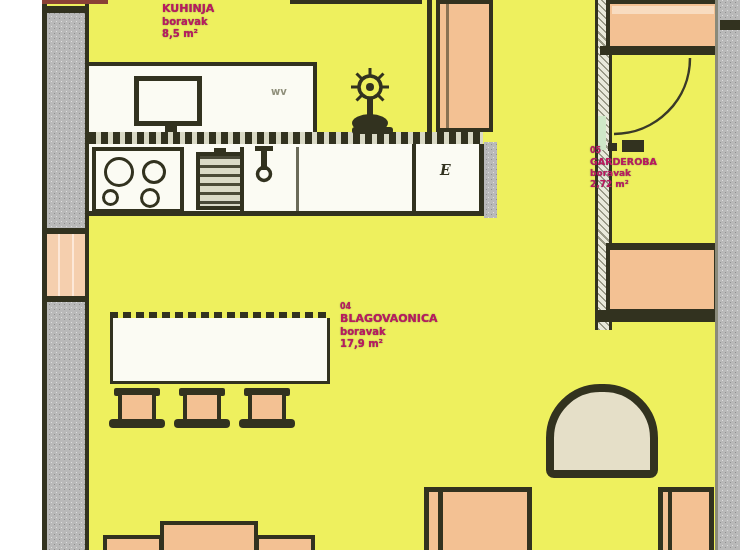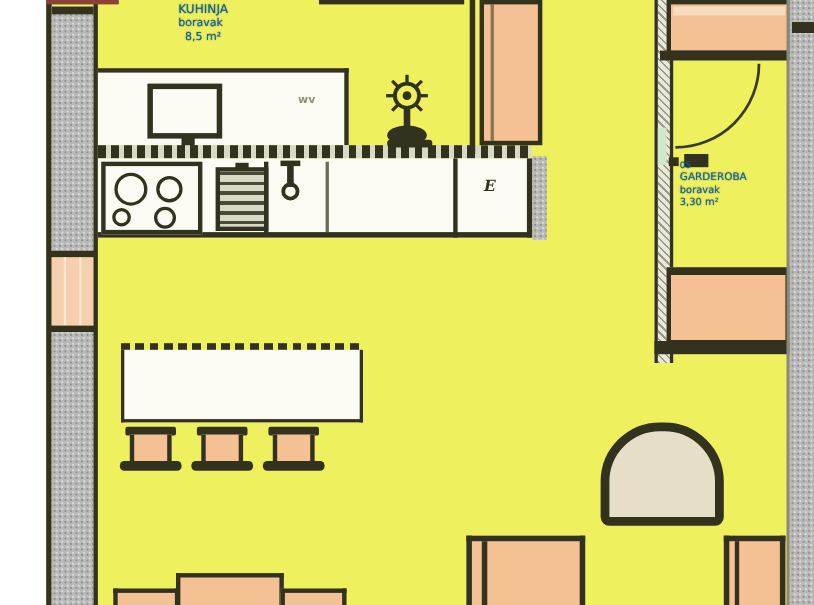--- a/index.html
+++ b/index.html
@@ -22,21 +22,21 @@
   }
   .hatch-diag{
     background-color:#e9e9db;
     background-image:repeating-linear-gradient(45deg,#9a9a88 0 1.5px,transparent 1.5px 5px);
   }
   .dashes-h{background:repeating-linear-gradient(90deg,#32321f 0 7px,#d9d9c5 7px 12px);}
   .dashes-table{background:repeating-linear-gradient(90deg,#32321f 0 8px,rgba(0,0,0,0) 8px 13px);}
   .stripes{background:repeating-linear-gradient(180deg,#4a4a38 0 3px,#d9d9c7 3px 9px);}
   .burner{position:absolute;border:3px solid #32321f;border-radius:50%;background:#fbfbf3;box-sizing:border-box;}
   .label{
-    color:#0369a1;font-weight:normal;line-height:1.25;
+    color:#be185d;font-weight:bold;line-height:1.25;
     text-shadow:0 0 1.2px rgba(59,59,85,.85);
     letter-spacing:0px;white-space:nowrap;
   }
   .label span{display:block;}
   .chair{position:absolute;width:50px;height:44px;}
   .chair .back{position:absolute;left:2px;right:2px;top:0;height:8px;background:#32321f;border-radius:2px;}
   .chair .seat{position:absolute;left:6px;right:6px;top:7px;height:25px;background:#f3c193;border-left:4px solid #32321f;border-right:4px solid #32321f;box-sizing:border-box;}
   .chair .legs{position:absolute;left:-3px;right:-3px;top:31px;height:9px;background:#32321f;border-radius:4px;}
   svg{position:absolute;left:0;top:0;}
 </style>
@@ -57,21 +57,21 @@
   <div class="abs" style="left:72px;top:234px;width:2px;height:62px;background:#fde8d8;"></div>
   <div class="abs ink" style="left:44px;top:296px;width:44px;height:6px;"></div>
   <div class="abs stipple" style="left:47px;top:302px;width:38px;height:248px;"></div>
   <div class="abs ink" style="left:85px;top:0;width:4px;height:550px;"></div>
   <div class="abs" style="left:42px;top:0;width:66px;height:4px;background:#8a4136;"></div>
   <div class="abs ink" style="left:290px;top:0;width:132px;height:4px;"></div>
 
   <div class="abs label" style="left:162px;top:2px;">
     <span style="font-size:11px;">KUHINJA</span>
     <span style="font-size:10px;">boravak</span>
-    <span style="font-size:10px;text-align:center;">8,5 m²</span>
+    <span style="font-size:10px;">8,5 m²</span>
   </div>
 
   <div class="abs white-fix" style="left:89px;top:62px;width:228px;height:70px;border-top:4px solid #32321f;border-right:4px solid #32321f;box-sizing:border-box;"></div>
   <div class="abs white-fix" style="left:134px;top:76px;width:68px;height:50px;border:5px solid #32321f;box-sizing:border-box;"></div>
   <div class="abs ink" style="left:165px;top:124px;width:12px;height:11px;"></div>
   <div class="abs" style="left:271px;top:86px;font-size:10px;color:#8f8f7a;font-weight:bold;">wv</div>
 
   <div class="abs dashes-h" style="left:89px;top:132px;width:394px;height:12px;"></div>
   <div class="abs white-fix" style="left:89px;top:144px;width:394px;height:72px;border-bottom:5px solid #32321f;box-sizing:border-box;"></div>
 
@@ -100,34 +100,40 @@
   <div class="abs hatch-diag" style="left:595px;top:0;width:17px;height:330px;border-left:3px solid #32321f;border-right:3px solid #32321f;box-sizing:border-box;"></div>
   <div class="abs" style="left:598px;top:116px;width:8px;height:34px;background:#cfe8c8;"></div>
 
   <div class="abs furn" style="left:606px;top:0;width:114px;height:50px;"></div>
   <div class="abs" style="left:612px;top:6px;width:102px;height:8px;background:#f8dcc0;"></div>
   <div class="abs ink" style="left:600px;top:46px;width:120px;height:9px;"></div>
 
   <div class="abs ink" style="left:622px;top:140px;width:22px;height:12px;"></div>
   <div class="abs ink" style="left:608px;top:143px;width:9px;height:8px;"></div>
 
-  <div class="abs label" style="left:618px;top:146px;">
+  <div class="abs label" style="left:590px;top:146px;">
     <span style="font-size:8px;">05</span>
     <span style="font-size:9.5px;text-align:right;">GARDEROBA</span>
     <span style="font-size:9px;">boravak</span>
-    <span style="font-size:9px;">3,30 m²</span>
+    <span style="font-size:9px;">2,72 m²</span>
   </div>
 
   <div class="abs furn" style="left:606px;top:243px;width:112px;height:70px;border-top-width:7px;"></div>
   <div class="abs ink" style="left:595px;top:310px;width:145px;height:12px;"></div>
 
   <div class="abs" style="left:715px;top:0;width:3px;height:550px;background:#8a8a7a;"></div>
   <div class="abs stipple" style="left:718px;top:0;width:22px;height:550px;"></div>
   <div class="abs ink" style="left:720px;top:20px;width:20px;height:10px;"></div>
 
+  <div class="abs label" style="left:340px;top:302px;">
+    <span style="font-size:8px;">04</span>
+    <span style="font-size:11px;">BLAGOVAONICA</span>
+    <span style="font-size:10px;">boravak</span>
+    <span style="font-size:10px;">17,9 m²</span>
+  </div>
 
   <div class="abs dashes-table" style="left:110px;top:312px;width:220px;height:8px;"></div>
   <div class="abs white-fix" style="left:110px;top:318px;width:220px;height:66px;border:3px solid #32321f;border-top:none;box-sizing:border-box;"></div>
 
   <div class="chair" style="left:112px;top:388px;">
     <span class="back"></span>
     <span class="seat"></span>
     <span class="legs"></span>
   </div>
   <div class="chair" style="left:177px;top:388px;">

